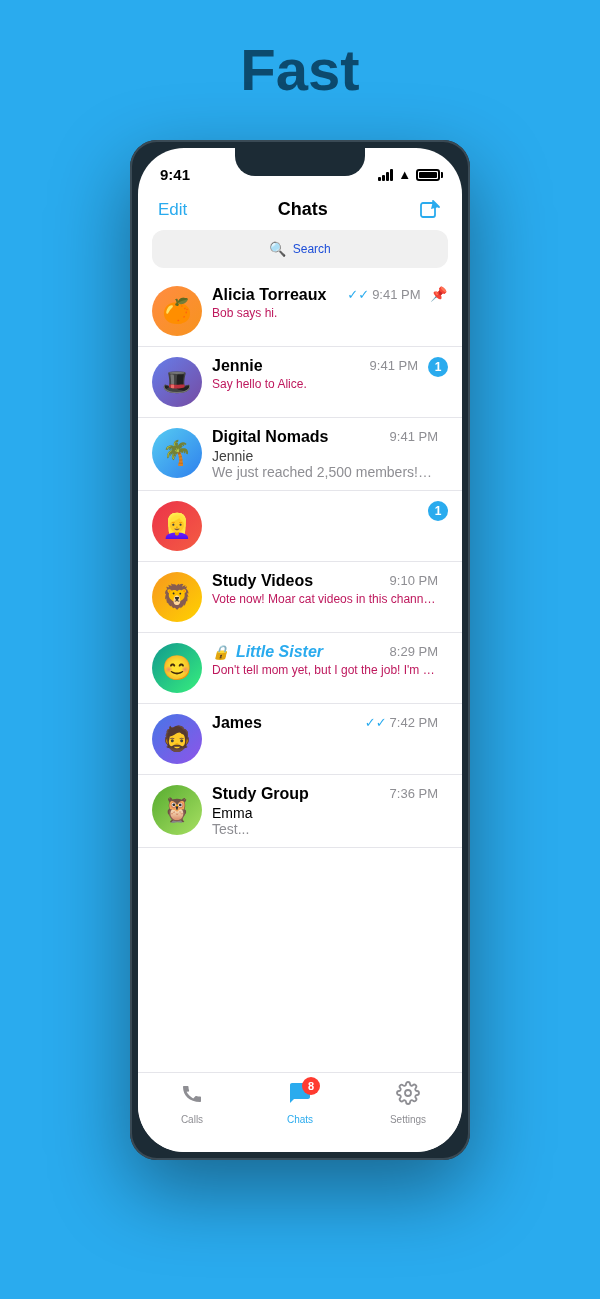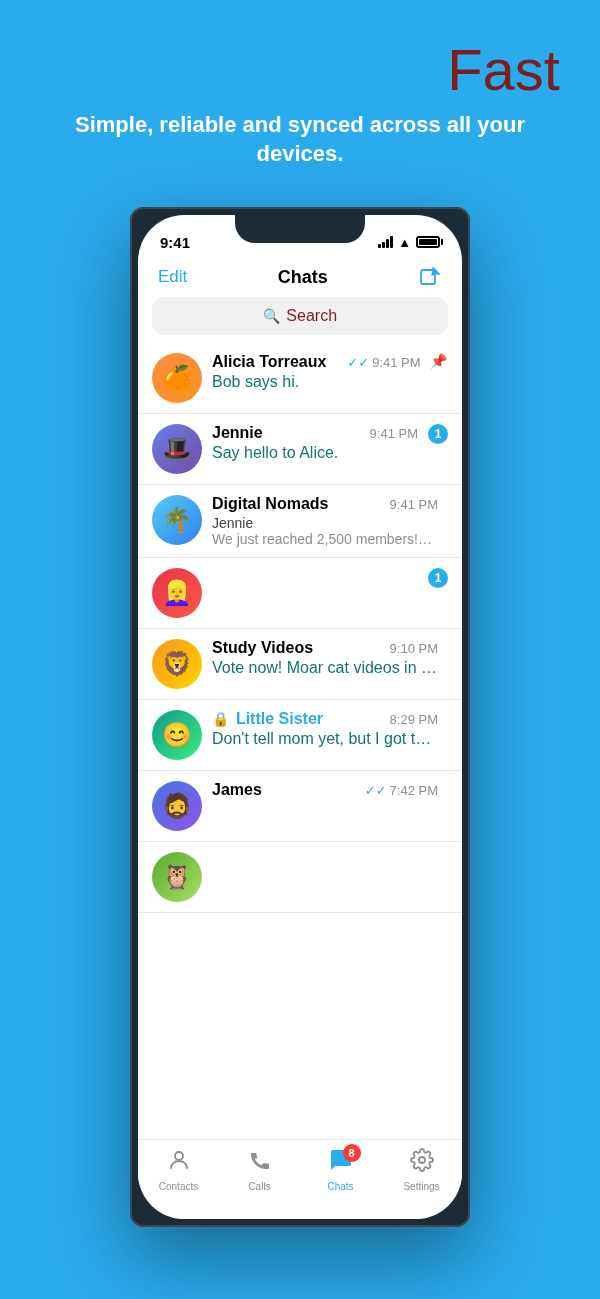--- a/index.html
+++ b/index.html
@@ -12,44 +12,43 @@
       position: relative;
     }
 
     
     .hero {
       text-align: center;
       padding: 38px 40px 28px;
     }
     .hero-title {
       font-size: 58px;
-      font-weight: 400;
-      color: #7f1d1d;
+      font-weight: 700;
+      color: #0c4a6e;
       line-height: 1.1;
-      text-align: right;
     }
     .hero-subtitle {
       font-size: 22px;
       font-weight: 600;
       color: white;
       margin-top: 8px;
       line-height: 1.35;
     }
 
     
     .phone-wrapper {
       display: flex;
       justify-content: center;
       margin-top: 10px;
     }
     .phone {
       width: 340px;
       height: 1020px;
       background: #1C2B35;
-      border-radius: 14px;
+      border-radius: 27px;
       position: relative;
       box-shadow: 0 30px 80px rgba(0,0,0,0.4), inset 0 0 0 2px #3a4a55;
       overflow: hidden;
     }
     .phone-inner {
       position: absolute;
       top: 8px;
       left: 8px;
       right: 8px;
       bottom: 8px;
@@ -168,22 +167,22 @@
       display: flex;
       align-items: center;
       justify-content: center;
       gap: 6px;
     }
     .search-icon {
       color: #8E8E93;
       font-size: 14px;
     }
     .search-placeholder {
-      font-size: 16px;
-      color: #7f1d1d;
+      font-size: 12px;
+      color: #1d4ed8;
     }
 
     
     .chat-list {
       overflow: hidden;
     }
     .chat-item {
       display: flex;
       align-items: flex-start;
       padding: 10px 14px;
@@ -210,34 +209,34 @@
       display: flex;
       justify-content: space-between;
       align-items: center;
       margin-bottom: 2px;
     }
     .chat-name {
       font-size: 16px;
       font-weight: 600;
       color: #000;
     }
-    .chat-name.online { color: #2AABEE; }
+    .chat-name.online { color: #2AABEE; font-style: italic; }
     .chat-time {
       font-size: 13px;
       color: #8E8E93;
       display: flex;
       align-items: center;
       gap: 3px;
     }
     .chat-time .double-check {
       color: #2AABEE;
     }
     .chat-preview {
-      font-size: 16px;
-      color: #0f766e;
+      font-size: 12px;
+      color: #be185d;
       white-space: nowrap;
       overflow: hidden;
       text-overflow: ellipsis;
     }
     .chat-preview-multi {
       font-size: 14px;
       color: #8E8E93;
       display: -webkit-box;
       -webkit-line-clamp: 2;
       -webkit-box-orient: vertical;
@@ -323,22 +322,20 @@
       display: flex;
       align-items: center;
       justify-content: center;
     }
   </style>
 </head>
 <body>
 
 <div class="hero">
   <div class="hero-title">Fast</div>
-  <div class="hero-subtitle">Simple, reliable and synced
-across all your devices.</div>
 </div>
 
 <div class="phone-wrapper">
   <div class="phone">
     <div class="phone-inner">
 
       <div class="notch"></div>
 
       <div class="status-bar">
         <span class="status-time">9:41</span>
@@ -472,37 +469,34 @@
       </div>
     </div>
     <div class="chat-meta">
       
     </div>
   </div>
           <div class="chat-item">
     <div class="avatar" style="background: linear-gradient(135deg, #56ab2f, #a8e063)">
       <span style="font-size:24px">🦉</span>
     </div>
+    <div class="chat-content">
+      <div class="chat-header">
+        <span class="chat-name">Study Group</span>
+        <span class="chat-time">7:36 PM</span>
+      </div>
+      <div class="chat-preview-multi"><span style="color:#000">Emma</span><br>Test...</div>
+    </div>
     <div class="chat-meta">
       
     </div>
   </div>
         </div>
 
       <div class="tab-bar" id="tab-bar">
-          <div class="tab-item">
-    <div class="tab-icon " style="position:relative">
-      <svg width="24" height="24" viewBox="0 0 24 24" fill="none">
-                <circle cx="12" cy="8" r="4" stroke="#8E8E93" stroke-width="1.8"></circle>
-                <path d="M4 20c0-4 3.6-7 8-7s8 3 8 7" stroke="#8E8E93" stroke-width="1.8" stroke-linecap="round"></path>
-              </svg>
-      
-    </div>
-    <span class="tab-label ">Contacts</span>
-  </div>
           <div class="tab-item">
     <div class="tab-icon " style="position:relative">
       <svg width="24" height="24" viewBox="0 0 24 24" fill="none">
                 <path d="M6.6 10.8c1.4 2.8 3.8 5.1 6.6 6.6l2.2-2.2c.3-.3.7-.4 1-.2 1.1.4 2.3.6 3.6.6.6 0 1 .4 1 1V20c0 .6-.4 1-1 1C9.6 21 3 14.4 3 6c0-.6.4-1 1-1h3.5c.6 0 1 .4 1 1 0 1.3.2 2.5.6 3.6.1.3 0 .7-.2 1L6.6 10.8z" fill="#8E8E93"></path>
               </svg>
       
     </div>
     <span class="tab-label ">Calls</span>
   </div>
           <div class="tab-item">

